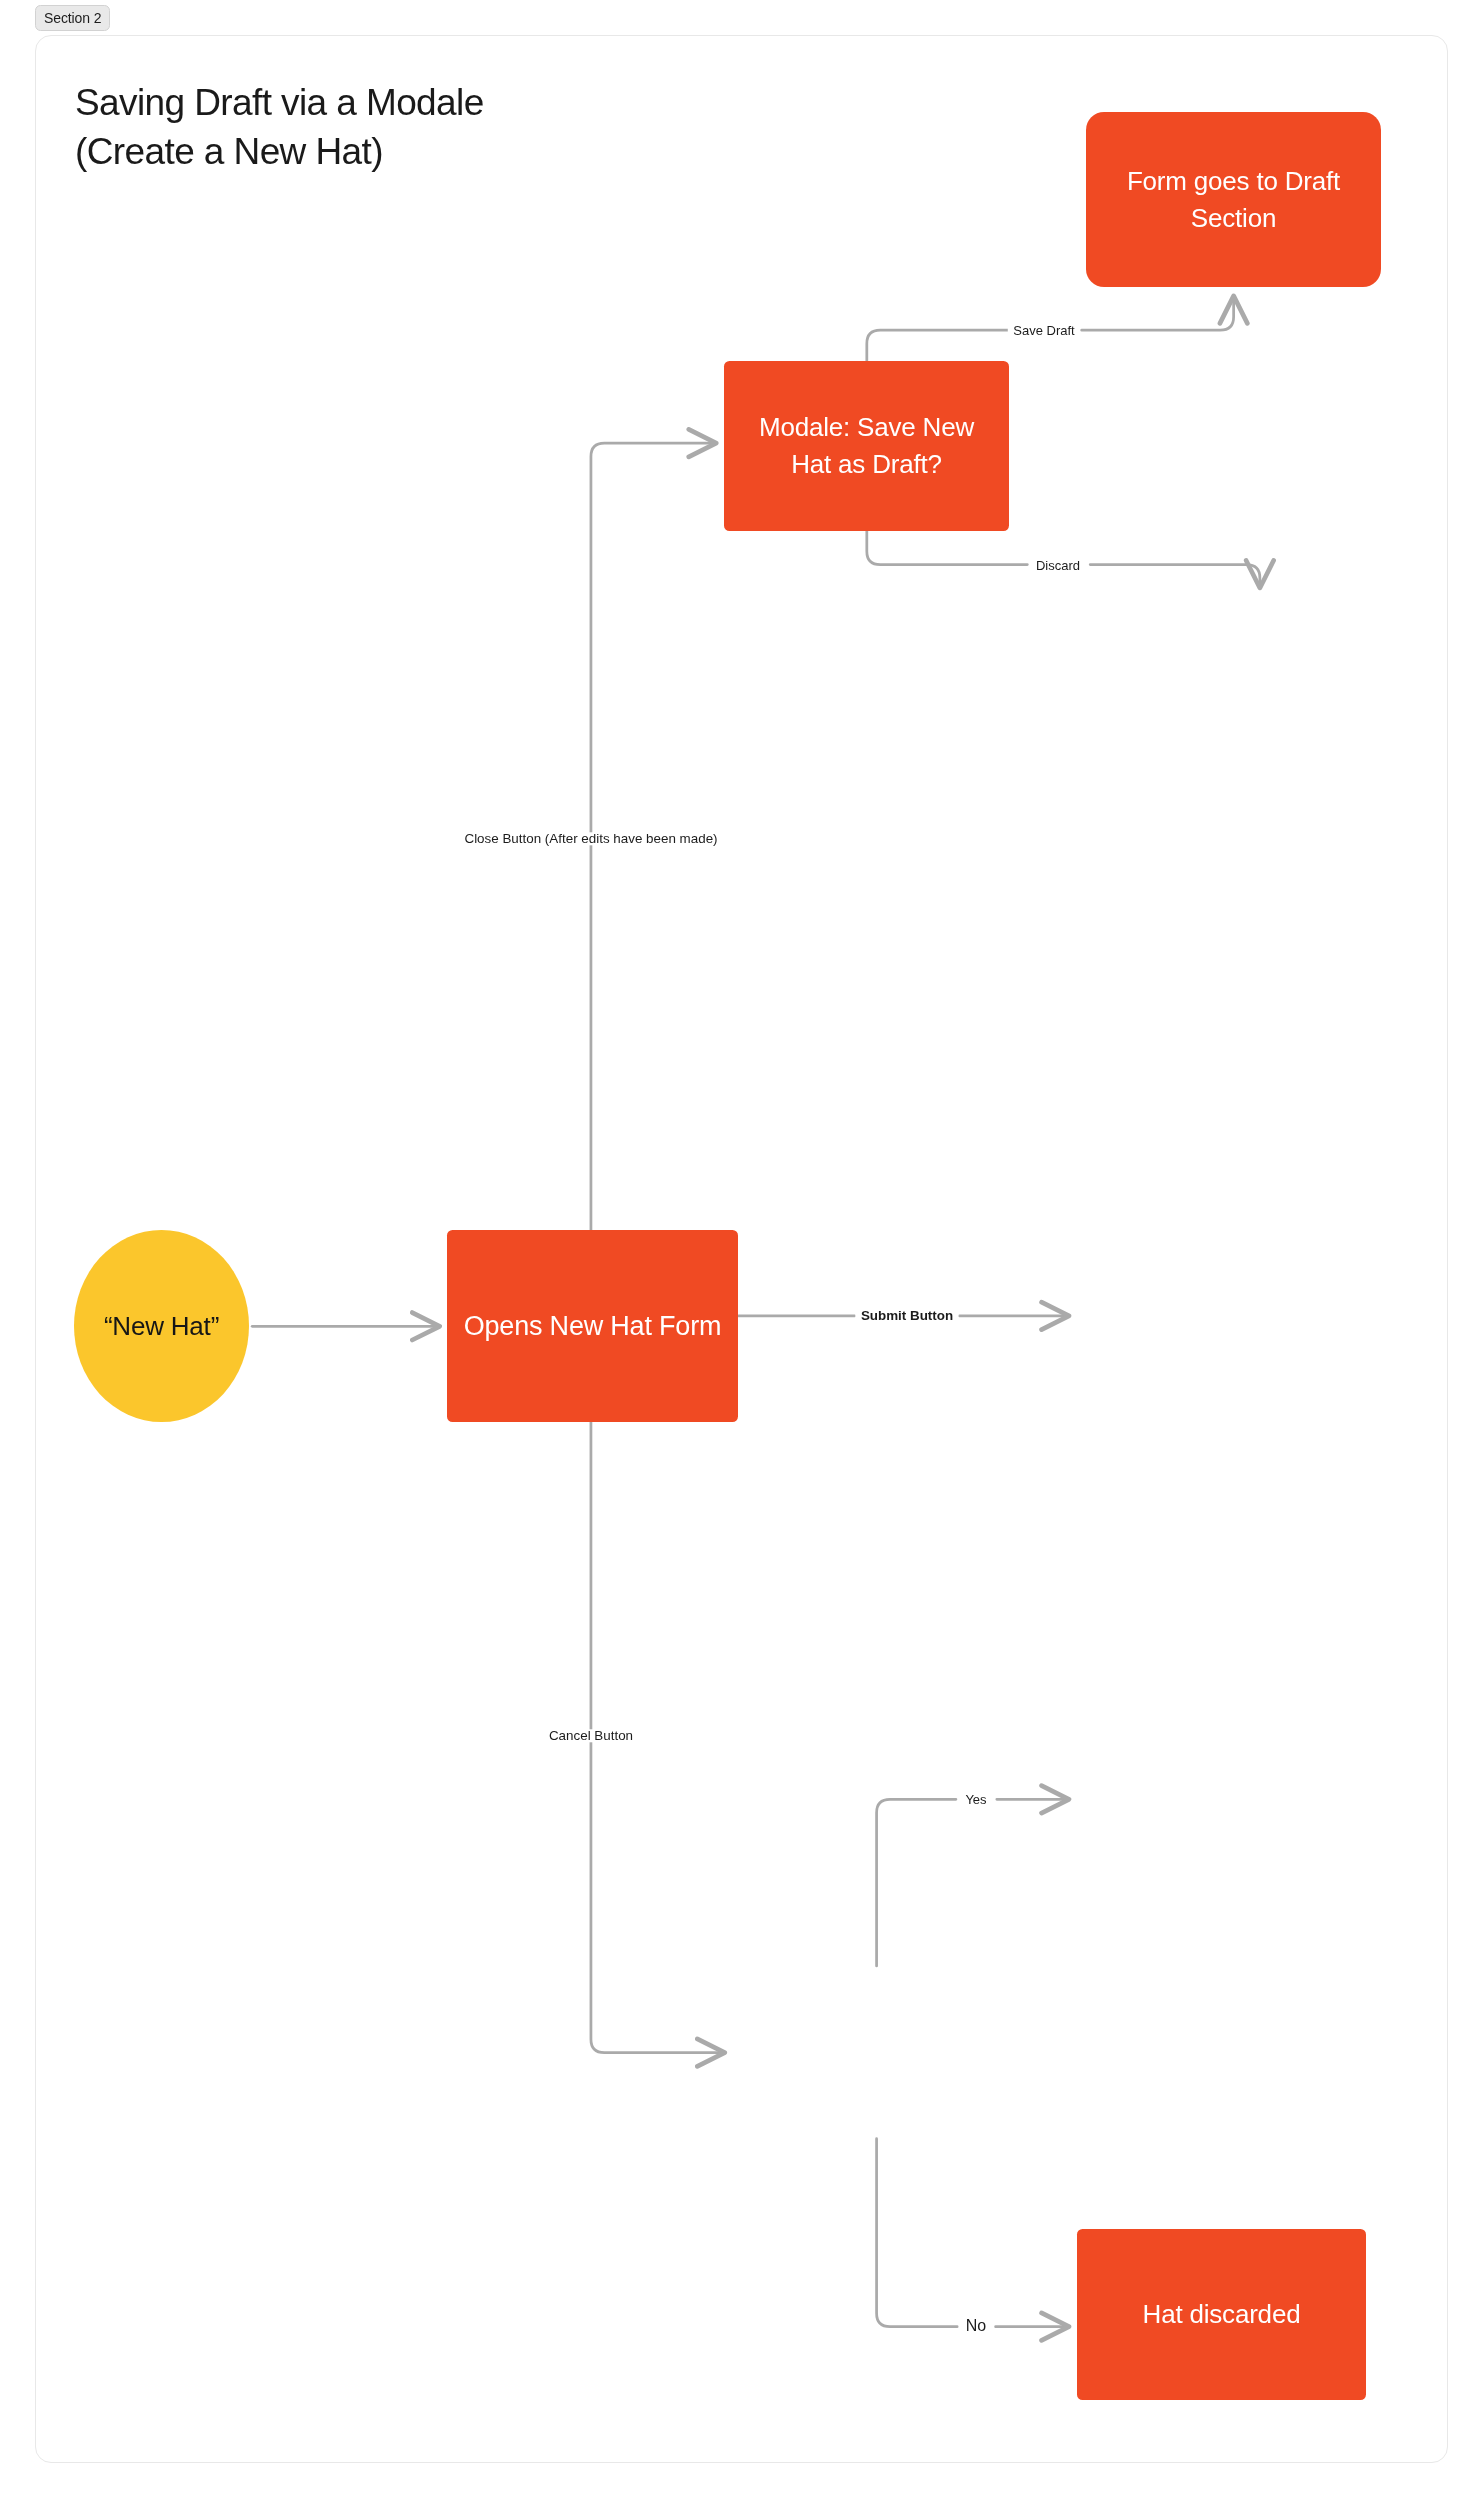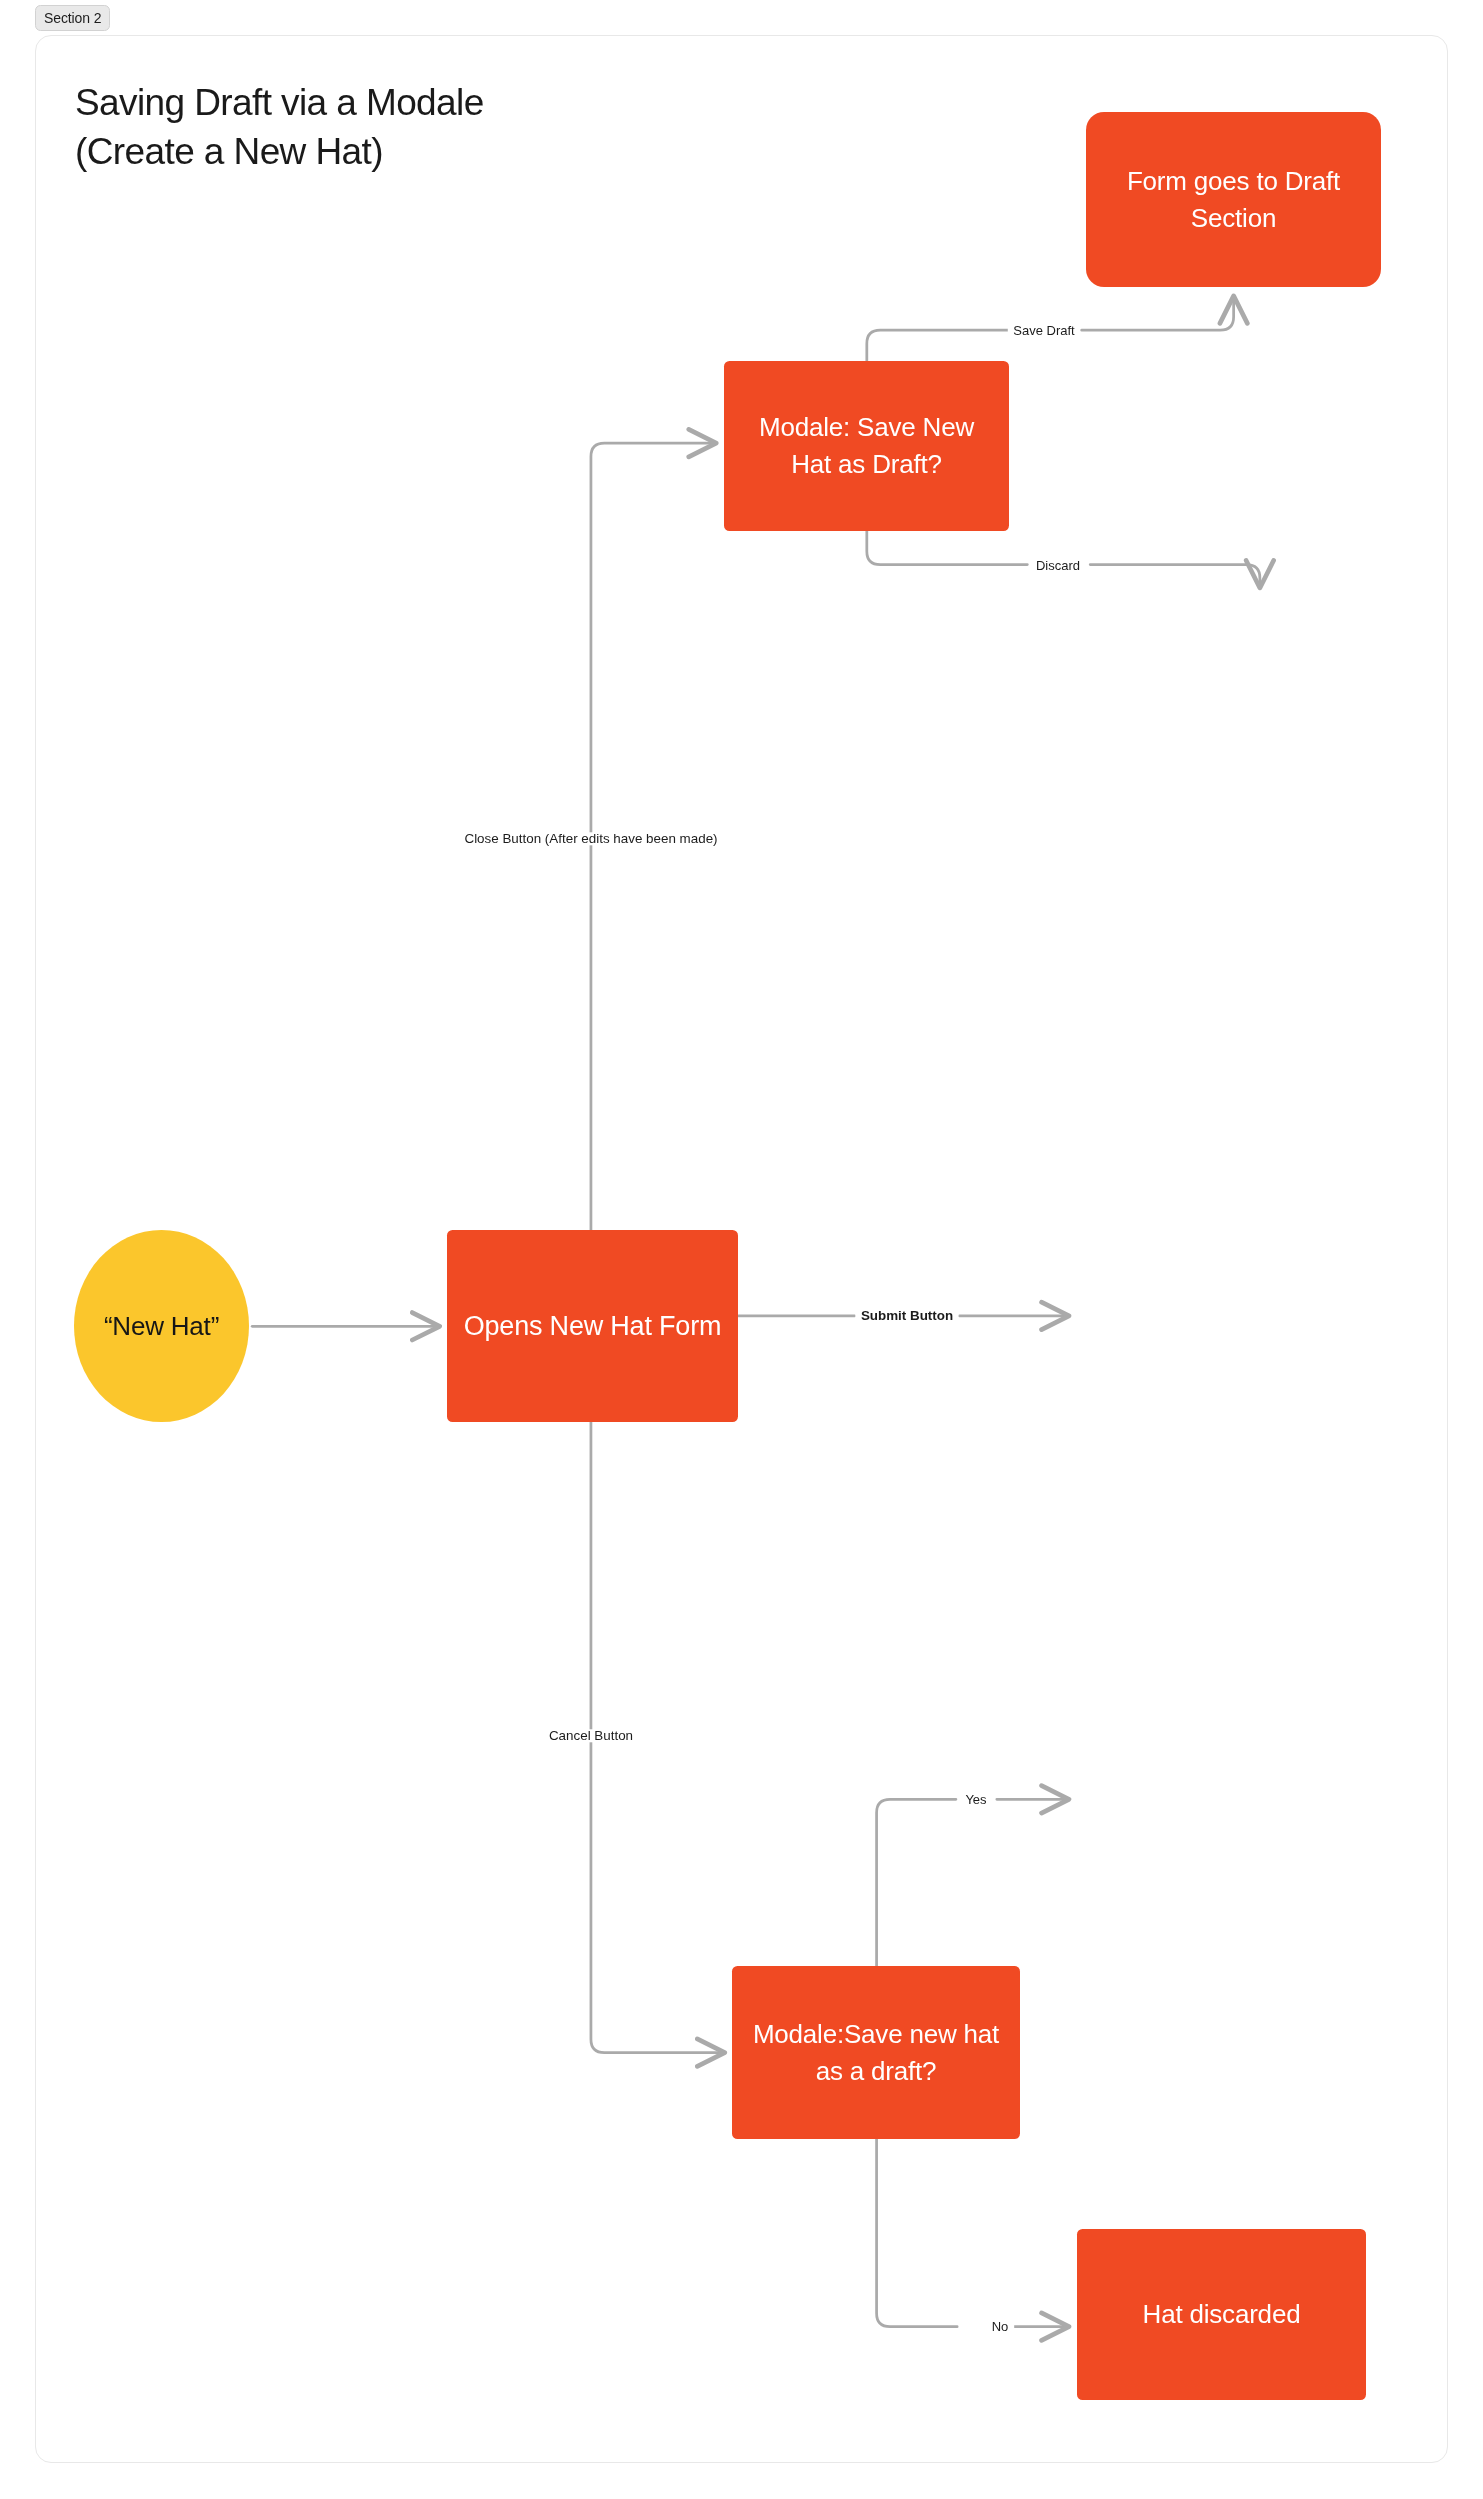--- a/index.html
+++ b/index.html
@@ -60,21 +60,21 @@
     position:absolute;color:#1c1c1c;background:#ffffff;
     padding:0 5.5px;white-space:nowrap;line-height:1;
     transform:translate(-50%,-50%);
   }
   #label-save-draft{left:1044px;top:330px;font-size:13px;}
   #label-discard{left:1058px;top:565px;font-size:13px;}
   #label-close-button{left:591px;top:839px;font-size:13.4px;}
   #label-submit-button{left:907px;top:1316px;font-size:13.4px;font-weight:700;}
   #label-cancel-button{left:591px;top:1736px;font-size:13.4px;}
   #label-yes{left:976px;top:1799px;font-size:13px;}
-  #label-no{left:1000px;top:2326px;font-size:13px;}
+  #label-no{left:976px;top:2326px;font-size:16px;}
 </style>
 </head>
 <body>
 
 <div id="page">
 
   <div id="section-chip">Section 2</div>
 
   <div id="canvas-frame"></div>
 
@@ -111,21 +111,20 @@
 
   <div class="node" id="node-modale-save-draft">Modale: Save New Hat as Draft?</div>
 
 
   <div class="node oval" id="node-new-hat">“New Hat”</div>
 
   <div class="node" id="node-opens-new-hat-form">Opens New Hat Form</div>
 
 
 
-  <div class="node" id="node-modale-save-new-hat">Modale:Save new hat as a draft?</div>
 
   <div class="node" id="node-hat-discarded">Hat discarded</div>
 
   <div class="edge-label" id="label-save-draft">Save Draft</div>
 
   <div class="edge-label" id="label-discard">Discard</div>
 
   <div class="edge-label" id="label-close-button">Close Button (After edits have been made)</div>
 
   <div class="edge-label" id="label-submit-button">Submit Button</div>

